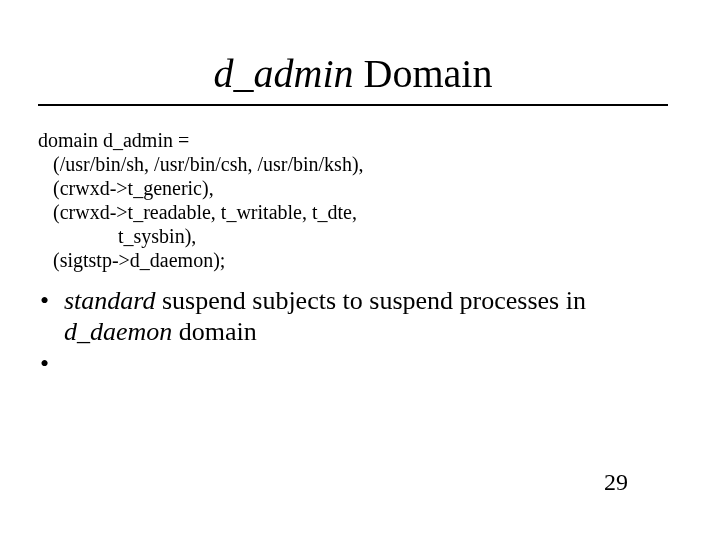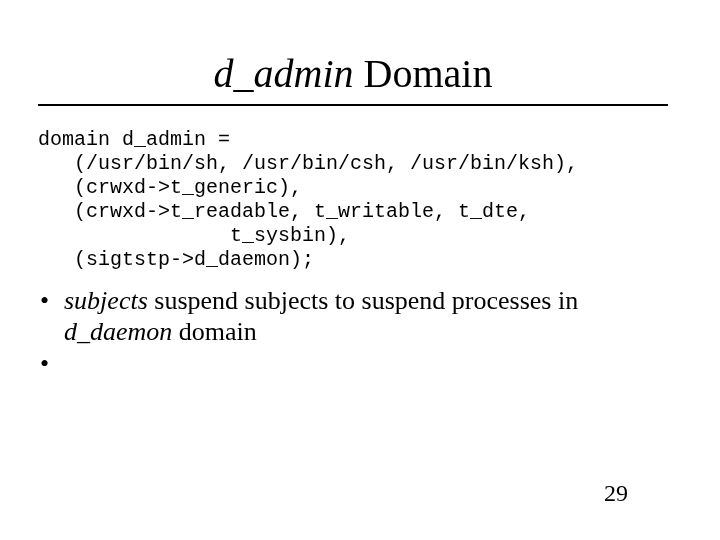--- a/index.html
+++ b/index.html
@@ -25,21 +25,21 @@
     font-size: 40px;
     line-height: 1.1;
   }
   .title-block .t .ital { font-style: italic; }
   .hr {
     margin: 8px 38px 0 38px;
     border: none;
     border-top: 2px solid #000;
   }
   .code {
-    font-family: Liberation Mono, monospace;
+    font-family: Liberation Serif, serif;
     font-size: 20px;
     line-height: 1.2;
     white-space: pre;
     margin: 22px 0 0 38px;
   }
   .bullets {
     margin: 14px 38px 0 38px;
     font-size: 26px;
     line-height: 1.18;
   }
@@ -55,21 +55,21 @@
   }
   .bullets li .dot {
     position: absolute;
     left: 2px;
     top: 0;
   }
   .bullets .ital { font-style: italic; }
   .pagenum {
     position: absolute;
     right: 78px;
-    bottom: 33px;
+    bottom: 44px;
     font-size: 24px;
   }
 </style>
 </head>
 <body>
 
 <div class="slide">
 
   <div class="title-block">
     <span class="t"><span class="ital">d_admin</span><span> Domain</span></span>
@@ -80,21 +80,21 @@
 <span>   (/usr/bin/sh, /usr/bin/csh, /usr/bin/ksh),</span>
 <span>   (crwxd-&gt;t_generic),</span>
 <span>   (crwxd-&gt;t_readable, t_writable, t_dte,</span>
 <span>                t_sysbin),</span>
 <span>   (sigtstp-&gt;d_daemon);</span></div>
 
   <div class="bullets">
     <ul>
       <li>
         <span class="dot">•</span>
-        <span class="ital">subjects</span><span> suspend subjects to suspend processes in </span><span class="ital">d_daemon</span><span> domain</span>
+        <span class="ital">standard</span><span> suspend subjects to suspend processes in </span><span class="ital">d_daemon</span><span> domain</span>
       </li>
       <li>
         <span class="dot">•</span>
       </li>
     </ul>
   </div>
 
   <div class="pagenum">29</div>
 
 </div>

